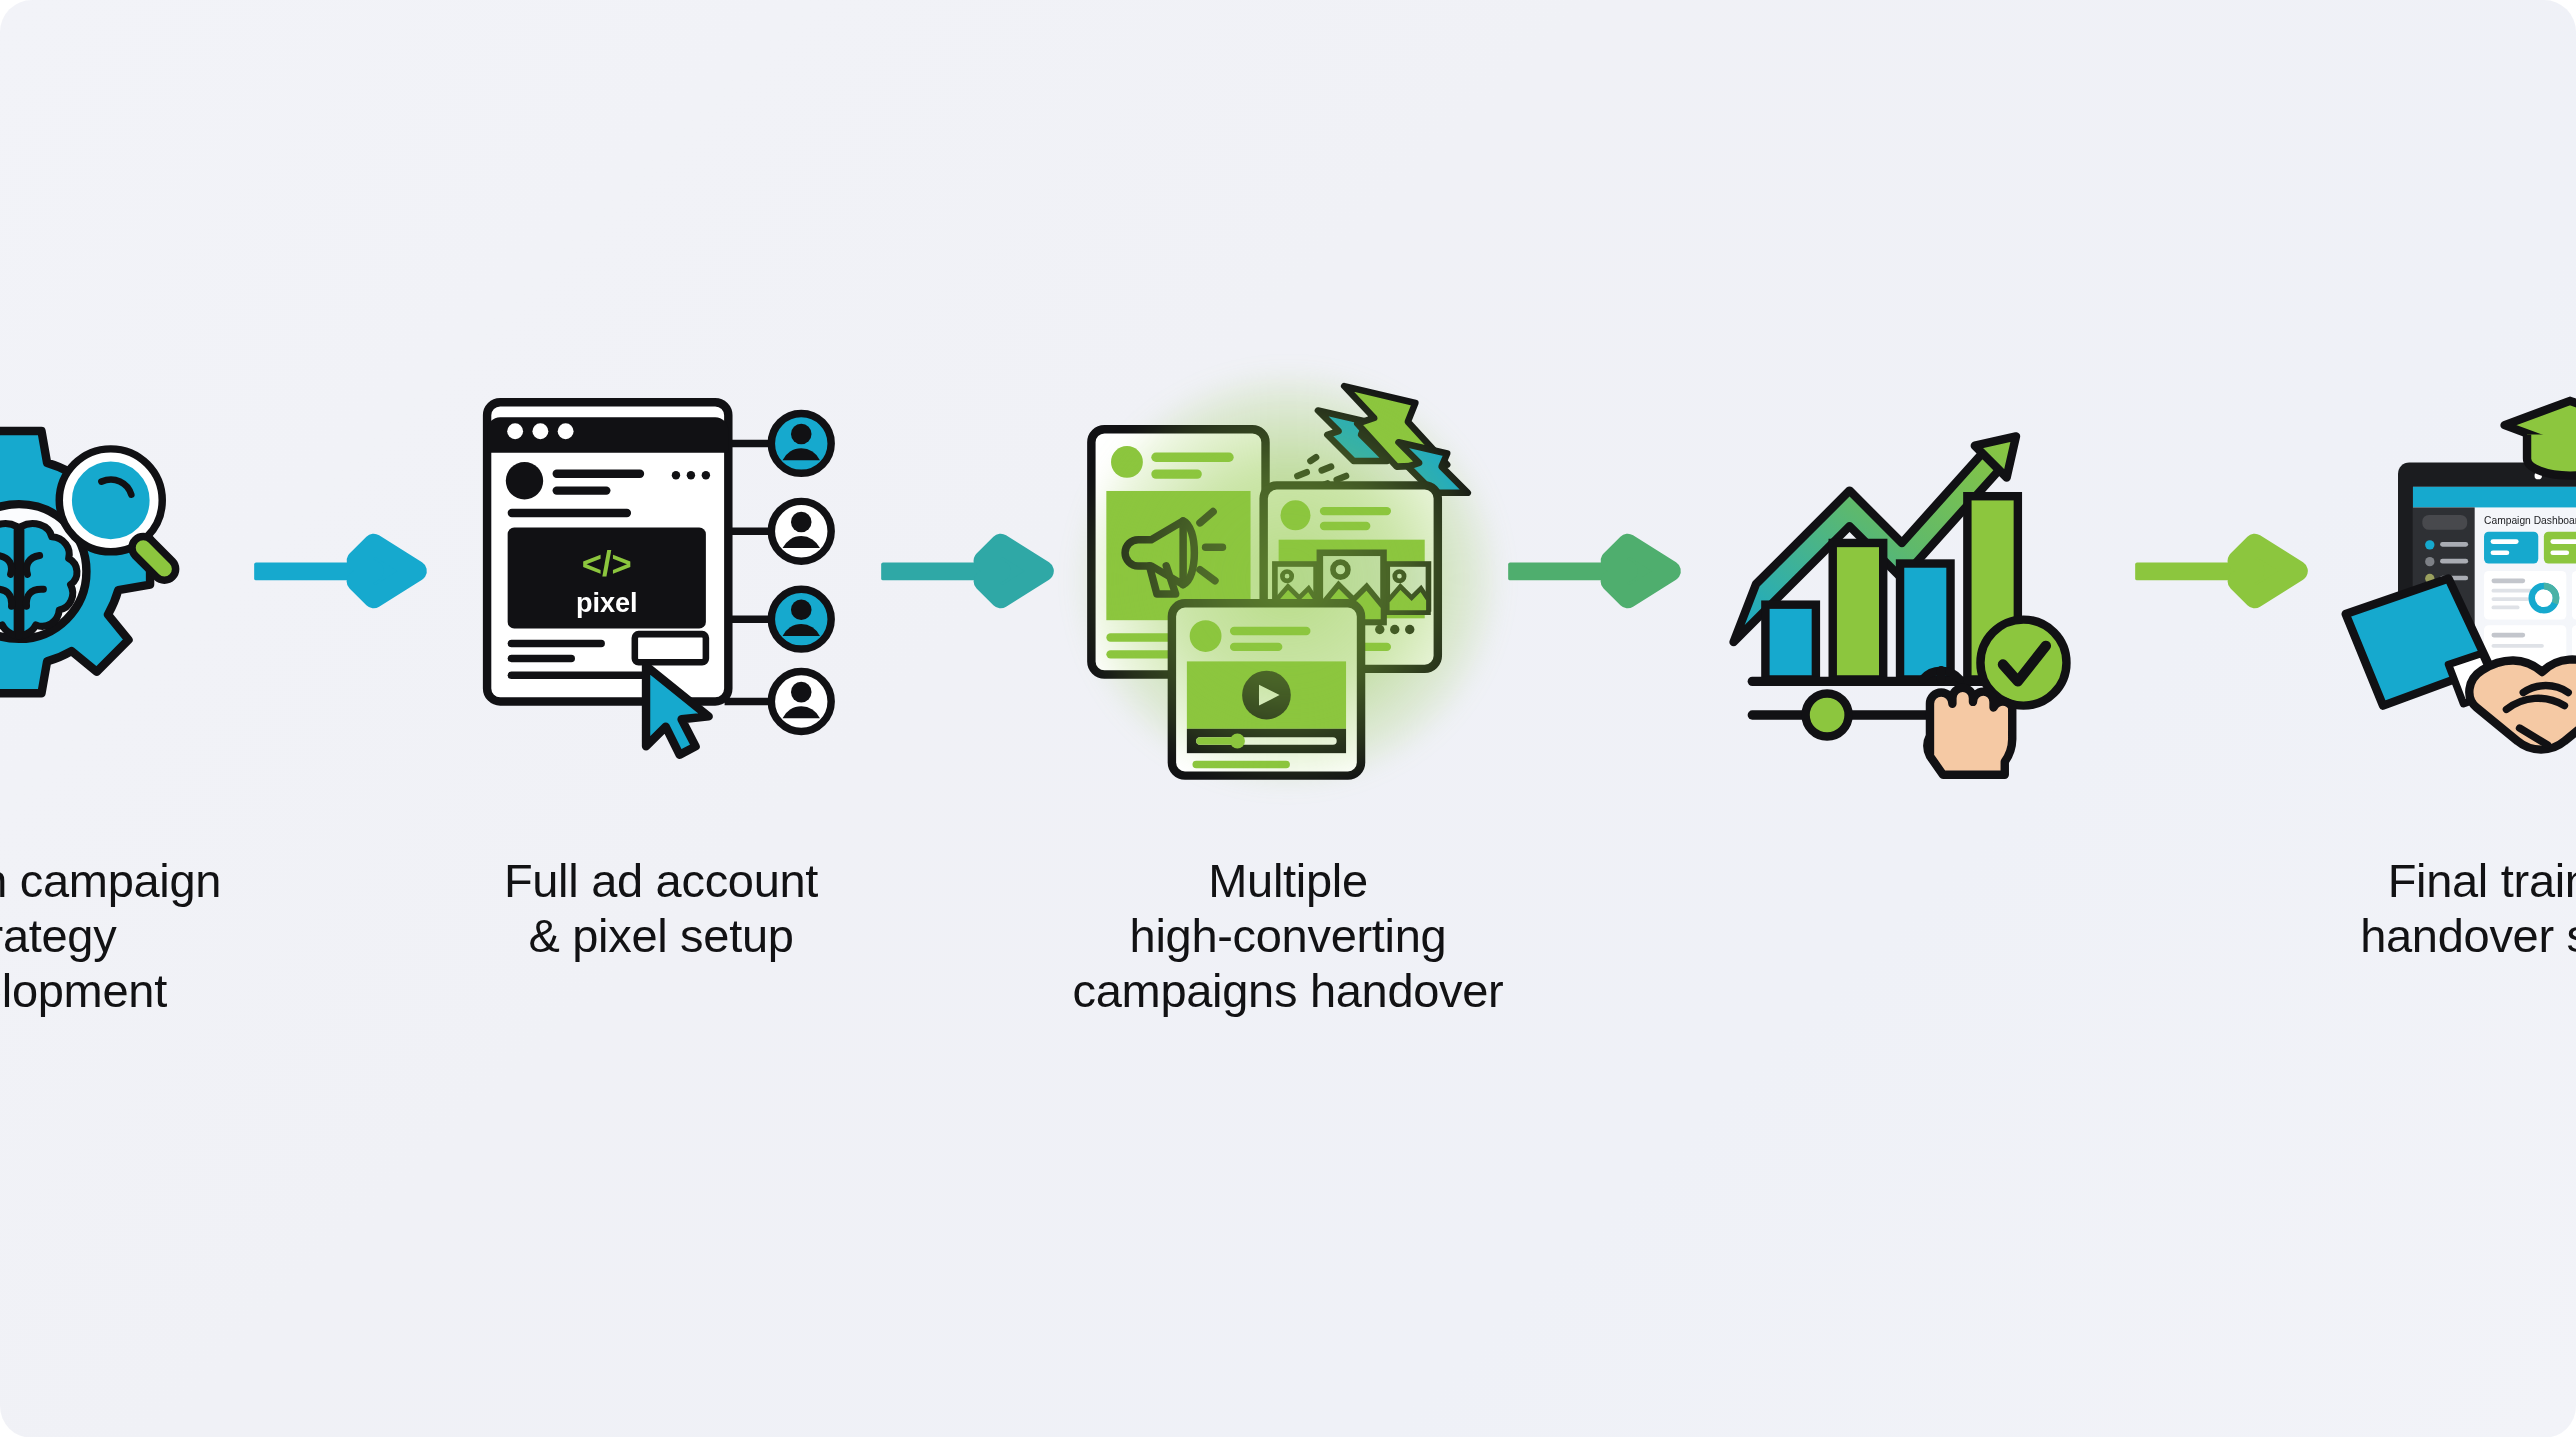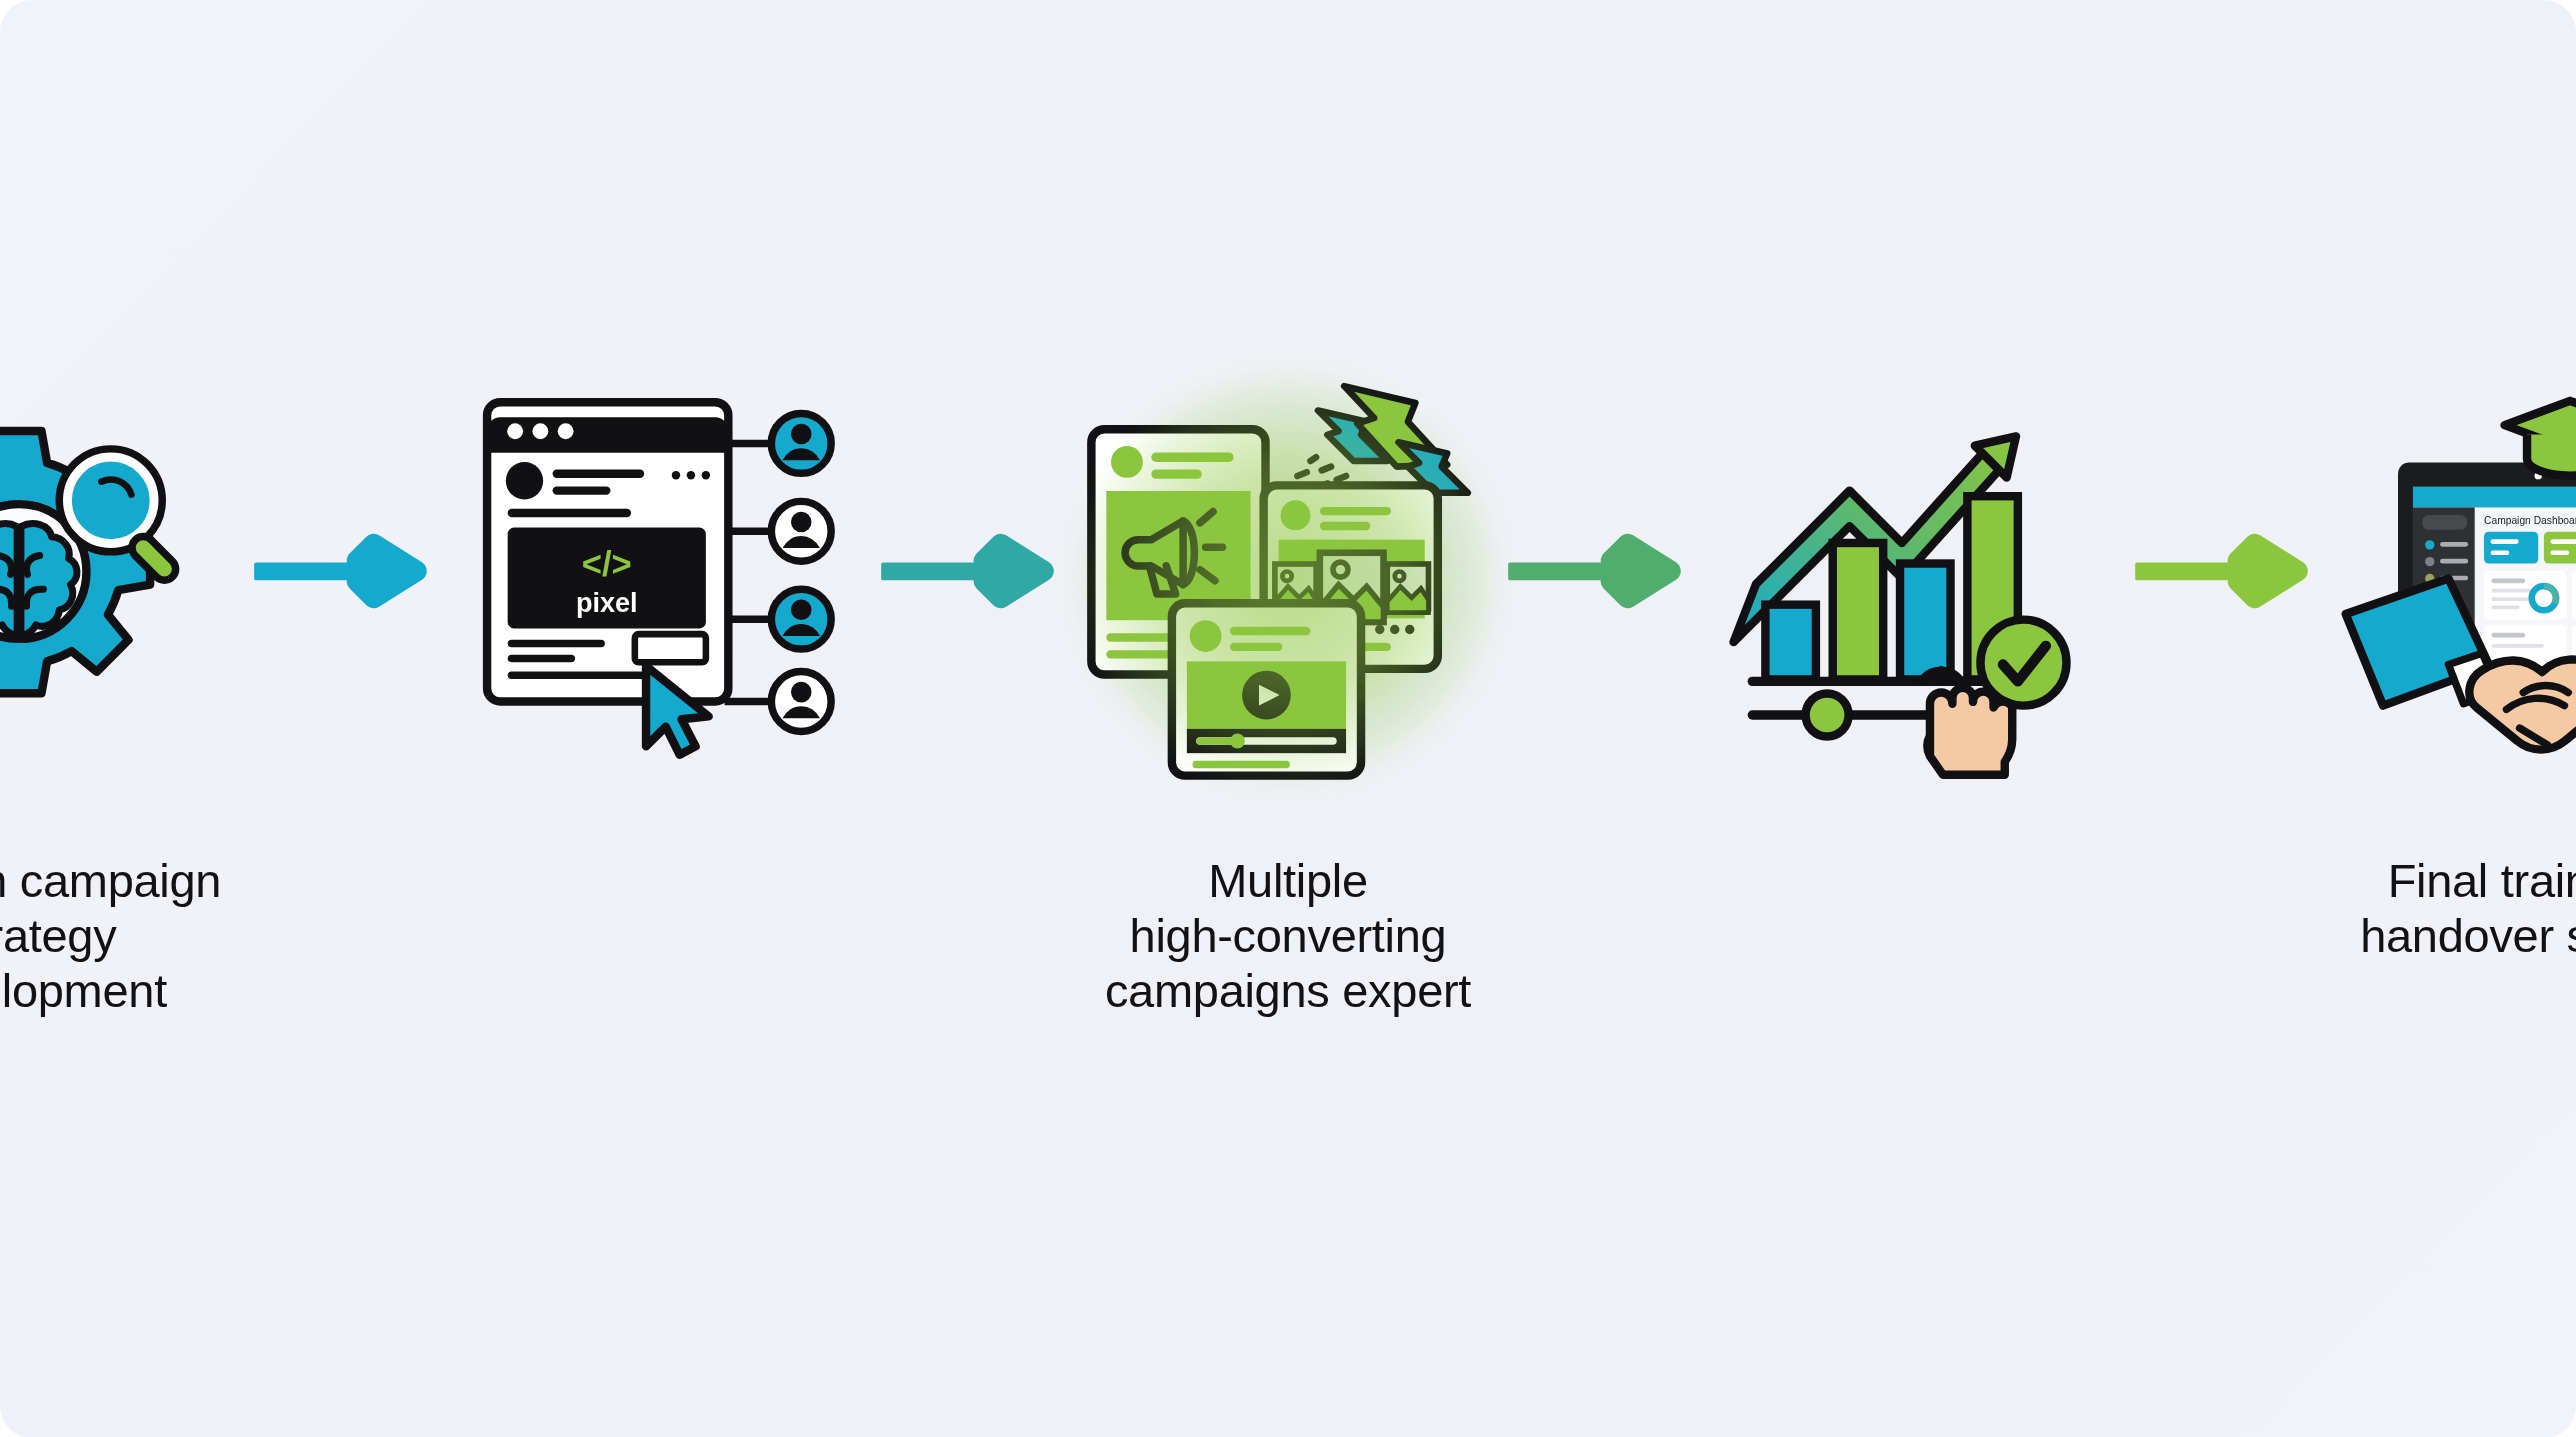--- a/index.html
+++ b/index.html
@@ -173,20 +173,22 @@
               <path d="M330 264 a22 22 0 0 1 40 0 z" fill="#111114"></path>
             </g>
             <g>
               <circle cx="350" cy="334" r="32" fill="#ffffff" stroke="#111114" stroke-width="8"></circle>
               <circle cx="350" cy="324" r="11" fill="#111114"></circle>
               <path d="M330 352 a22 22 0 0 1 40 0 z" fill="#111114"></path>
             </g>
           </g>
         </svg>
       </div>
+      <div class="label">Full ad account
+&amp; pixel setup</div>
     </div>
 
     <div class="conn">
       <svg width="187" height="84" viewBox="0 0 200 90">
         <g fill="#2FA8A6">
           <rect x="0" y="36" width="150" height="19" rx="2"></rect>
           <path d="M128 16 l46 29 -46 29 l-18 -18 l18 -11 l-18 -11 z" stroke="#2FA8A6" stroke-width="22" stroke-linejoin="round" stroke-linecap="round"></path>
         </g>
       </svg>
     </div>
@@ -270,21 +272,21 @@
             <rect x="112" y="398" width="170" height="26" fill="#111114"></rect>
             <rect x="122" y="407" width="150" height="8" rx="4" fill="#ffffff"></rect>
             <rect x="122" y="407" width="42" height="8" rx="4" fill="#8CC63E"></rect>
             <circle cx="166" cy="411" r="8" fill="#8CC63E"></circle>
             <rect x="118" y="432" width="104" height="8" rx="4" fill="#8CC63E"></rect>
           </g>
         </svg>
       </div>
       <div class="label">Multiple
 high-converting
-campaigns expert</div>
+campaigns handover</div>
     </div>
 
     <div class="conn">
       <svg width="187" height="84" viewBox="0 0 200 90">
         <g fill="#4FAE6E">
           <rect x="0" y="36" width="150" height="19" rx="2"></rect>
           <path d="M128 16 l46 29 -46 29 l-18 -18 l18 -11 l-18 -11 z" stroke="#4FAE6E" stroke-width="22" stroke-linejoin="round" stroke-linecap="round"></path>
         </g>
       </svg>
     </div>

